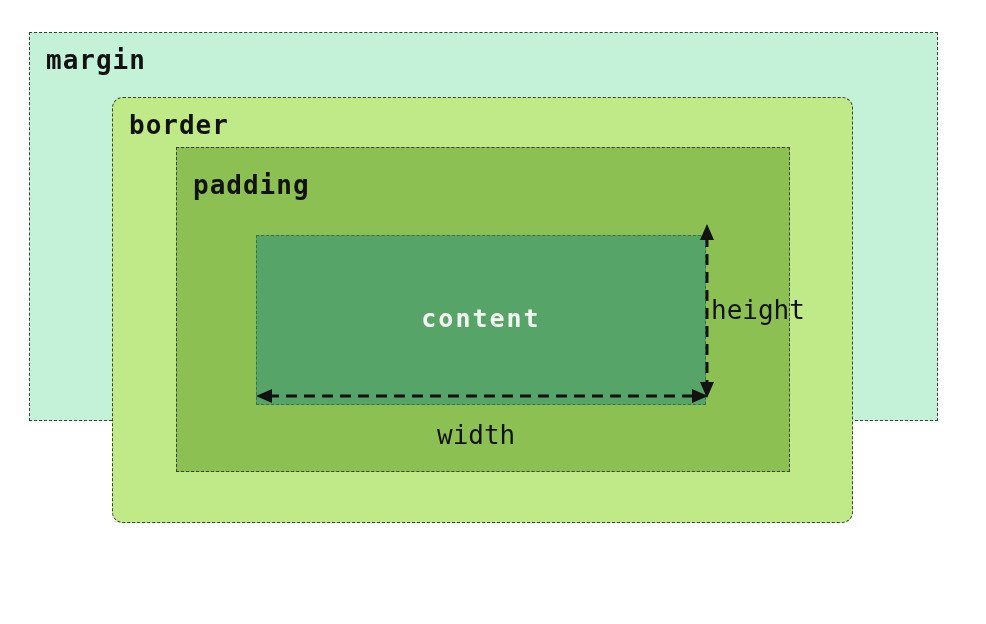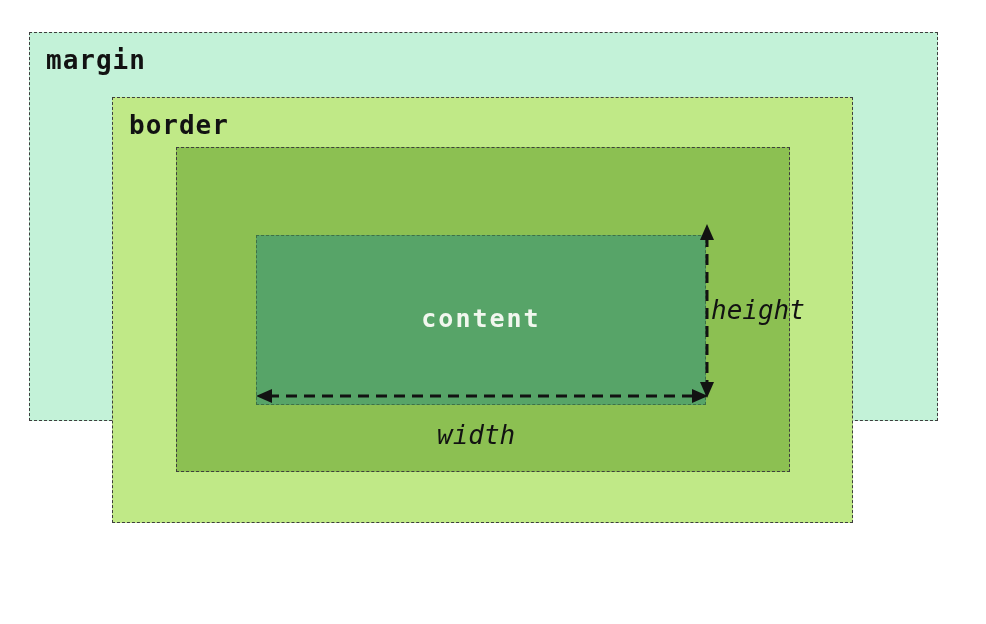--- a/index.html
+++ b/index.html
@@ -23,21 +23,21 @@
     position: absolute;
     border: 1px dashed #3e3e3e;
     box-sizing: border-box;
   }
   .margin-box {
     left: 29px; top: 32px;
     width: 909px; height: 389px;
   }
   .border-box {
     left: 82px; top: 64px;
-    width: 741px; height: 426px;
+    width: 741px; height: 426px; border-radius: 11px;
   }
   .padding-box {
     left: 63px; top: 49px;
     width: 614px; height: 325px;
   }
   .content-box {
     left: 79px; top: 87px;
     width: 450px; height: 170px;
     border: 1px dashed rgba(30,50,30,0.45);
   }
@@ -68,41 +68,41 @@
     position: absolute;
     left: 0; top: 0;
     pointer-events: none;
   }
   .dim-label {
     position: absolute;
     font-size: 26px;
     font-weight: 500;
     color: #121212;
     white-space: nowrap;
-    font-style: italic;
   }
   .width-label {
     left: 437px; top: 399px; margin-top: 21px;
   }
   .height-label {
     left: 711px; top: 295px;
   }
 </style>
 </head>
 <body>
 
 <div class="stage">
 
   <div class="box margin-box" style="background-color: rgb(195, 242, 216);">
     <span class="layer-label">margin</span>
 
     <div class="box border-box" style="background-color: rgb(192, 233, 135);">
       <span class="layer-label">border</span>
 
       <div class="box padding-box" style="background-color: rgb(140, 192, 82);">
+        <span class="layer-label">padding</span>
 
         <div class="box content-box" style="background-color: rgb(87, 164, 104);">
           <span class="content-label">content</span>
         </div>
       </div>
     </div>
   </div>
 
   <svg class="arrows" width="986" height="624" viewBox="0 0 986 624">
 

